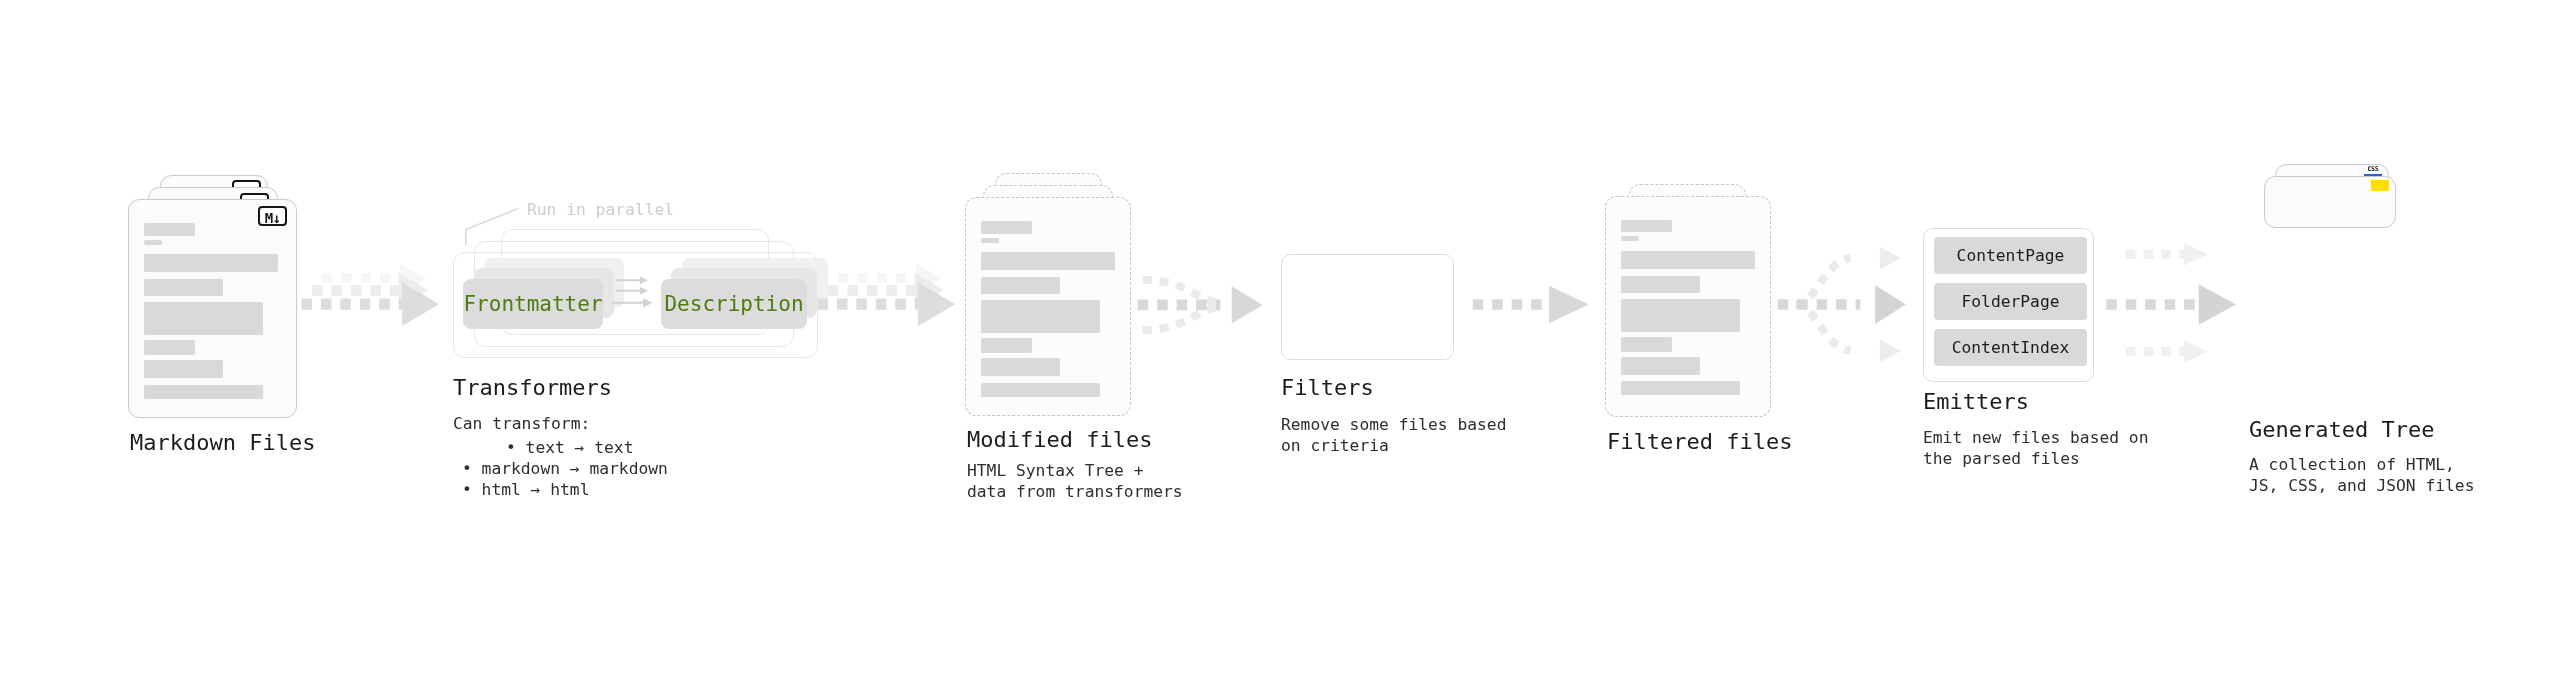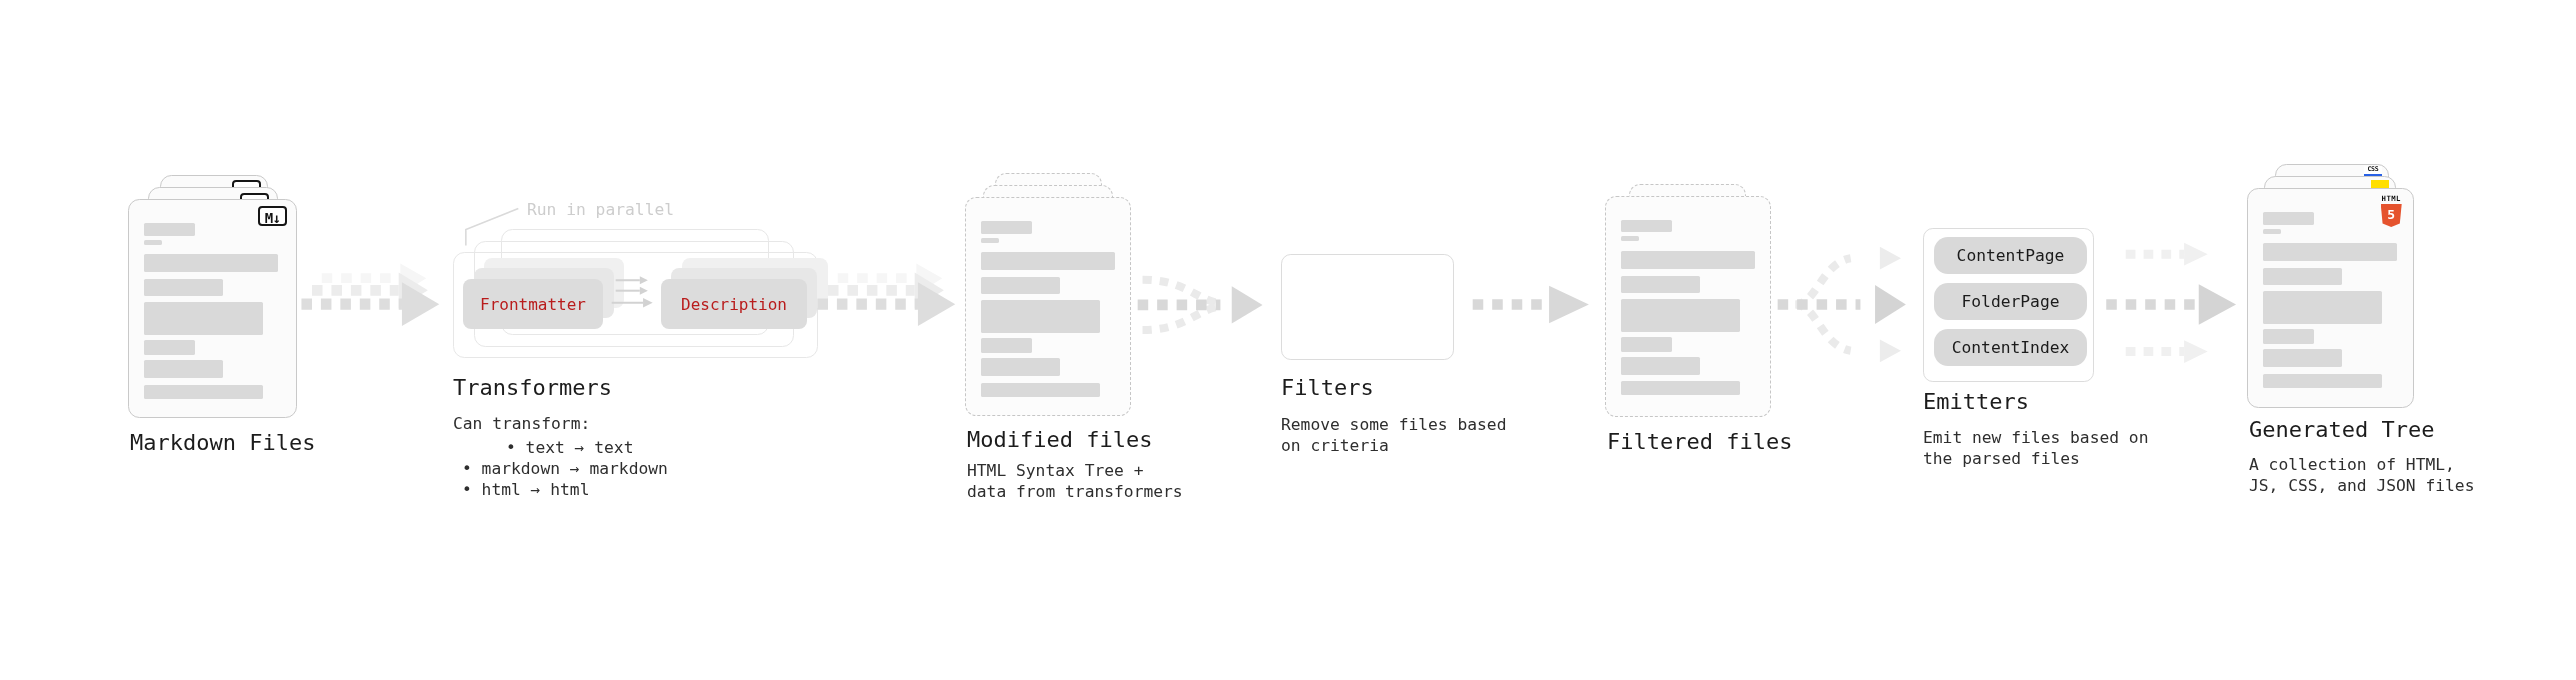--- a/index.html
+++ b/index.html
@@ -57,31 +57,31 @@
     color:#fff;font-size:13px;font-weight:bold;line-height:22px;text-align:center;
   }
   
   .t-container{
     position:absolute;border:1.6px solid #e7e7e7;border-radius:11.4px;
     background:transparent;box-sizing:border-box;
   }
   .tbox{
     position:absolute;border-radius:8.1px;background:#dcdcdc;
     display:flex;align-items:center;justify-content:center;
-    font-size:16px;color:#b91c1c;
+    font-size:21px;color:#4d7c0f;
   }
   .ghost1{background:#e7e7e7;}
   .ghost2{background:#f0f0f0;}
   
   .outline-box{
     position:absolute;border:1.6px solid #dcdcdc;border-radius:9.8px;
     background:#ffffff;box-sizing:border-box;
   }
   .graybtn{
-    position:absolute;border-radius:14px;background:#d9d9d9;
+    position:absolute;border-radius:4px;background:#d9d9d9;
     display:flex;align-items:center;justify-content:center;
     font-size:16.3px;color:#1b1b1b;
   }
   
   .heading{position:absolute;font-size:22px;color:#1c1c1c;white-space:pre;}
   .desc{position:absolute;font-size:16.3px;color:#2e2e2e;white-space:pre;}
   .note{position:absolute;font-size:16.3px;color:#cdcdcd;white-space:pre;}
 </style>
 </head>
 <body>
@@ -253,33 +253,19 @@
     </g>
   </svg>
 
   <div class="abs" style="left:2247px;top:164px;width:167px;height:245px;">
     <div class="card layer" style="left:28.4px;top:0;width:114px;z-index:1;">
       <div class="cssbadge">CSS</div>
     </div>
     <div class="card layer" style="left:17px;top:12.2px;width:132px;z-index:2;">
       <div class="jsbadge"></div>
     </div>
-    <div class="card" style="left:0;top:24.4px;width:167px;height:220px;z-index:3;">
-      <div class="html5">
-        <div class="word">HTML</div>
-        <div class="shield"><span>5</span></div>
-      </div>
-      <div class="bar b1"></div>
-      <div class="bar b2"></div>
-      <div class="bar b3"></div>
-      <div class="bar b4"></div>
-      <div class="bar b5"></div>
-      <div class="bar b6"></div>
-      <div class="bar b7"></div>
-      <div class="bar b8"></div>
-    </div>
   </div>
   <div class="heading" style="left:2249px;top:417px;">Generated Tree</div>
   <div class="desc" style="left:2249px;top:455px;">A collection of HTML,</div>
   <div class="desc" style="left:2249px;top:476px;">JS, CSS, and JSON files</div>
 
 </div>
 
 
 </body></html>

